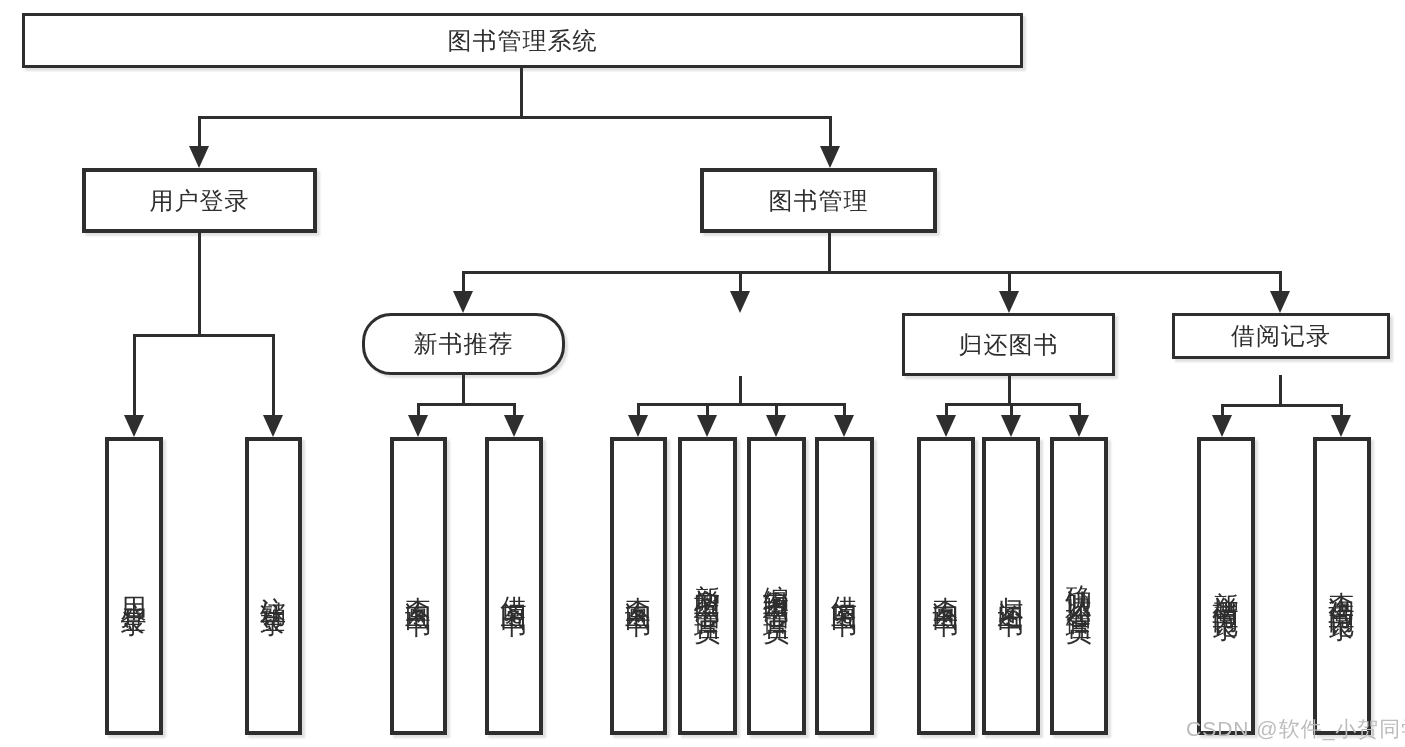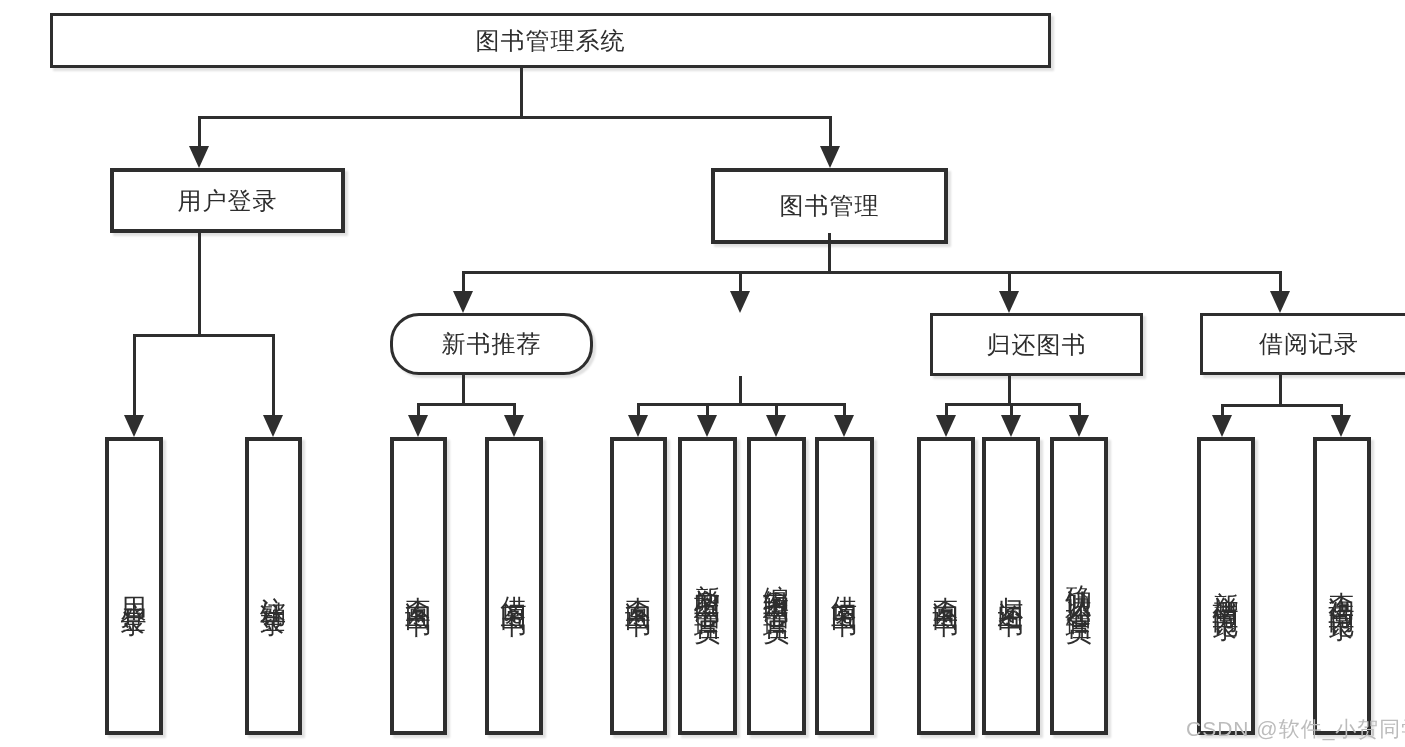--- a/index.html
+++ b/index.html
@@ -5,21 +5,21 @@
   html,body{margin:0;padding:0;background:#ffffff;}
   #canvas{
     position:relative;width:1405px;height:747px;background:#ffffff;overflow:hidden;
     font-family:"Liberation Sans",sans-serif;color:#2e2e2e;
   }
   .box{
     position:absolute;box-sizing:border-box;background:#ffffff;
     border:3px solid #2e2e2e;display:flex;align-items:center;justify-content:center;
     box-shadow:3px 3px 2px rgba(0,0,0,0.12);
   }
-  .box.h{font-size:24px;letter-spacing:1px;margin-left:28px;}
+  .box.h{font-size:24px;letter-spacing:1px;}
   .box.thick{border-width:4px;}
   .vtext{
     writing-mode:vertical-rl;text-orientation:mixed;
     font-size:26px;line-height:1;letter-spacing:5px;white-space:nowrap;
   }
   .hline{position:absolute;height:3px;background:#2e2e2e;}
   .vline{position:absolute;width:3px;background:#2e2e2e;}
   .ahead{
     position:absolute;width:0;height:0;
     border-left:10px solid transparent;border-right:10px solid transparent;
@@ -38,21 +38,21 @@
   <div class="box h" style="left:22px;top:13px;width:1001px;height:55px;">图书管理系统</div>
 
   <div class="vline" style="left:520px;top:68px;height:50px;"></div>
   <div class="hline" style="left:198px;top:116px;width:634px;"></div>
   <div class="vline" style="left:198px;top:116px;height:32px;"></div>
   <div class="ahead" style="left:189px;top:146px;"></div>
   <div class="vline" style="left:829px;top:116px;height:32px;"></div>
   <div class="ahead" style="left:820px;top:146px;"></div>
 
   <div class="box h thick" style="left:82px;top:168px;width:235px;height:65px;">用户登录</div>
-  <div class="box h thick" style="left:683px;top:168px;width:237px;height:76px;">图书管理</div>
+  <div class="box h thick" style="left:700px;top:168px;width:237px;height:65px;">图书管理</div>
 
   <div class="vline" style="left:198px;top:233px;height:103px;"></div>
   <div class="hline" style="left:133px;top:334px;width:142px;"></div>
   <div class="vline" style="left:133px;top:334px;height:83px;"></div>
   <div class="ahead" style="left:124px;top:415px;"></div>
   <div class="vline" style="left:272px;top:334px;height:83px;"></div>
   <div class="ahead" style="left:263px;top:415px;"></div>
 
   <div class="vline" style="left:828px;top:233px;height:41px;"></div>
   <div class="hline" style="left:462px;top:271px;width:820px;"></div>
@@ -60,21 +60,21 @@
   <div class="ahead" style="left:453px;top:291px;"></div>
   <div class="vline" style="left:739px;top:271px;height:22px;"></div>
   <div class="ahead" style="left:730px;top:291px;"></div>
   <div class="vline" style="left:1008px;top:271px;height:22px;"></div>
   <div class="ahead" style="left:999px;top:291px;"></div>
   <div class="vline" style="left:1279px;top:271px;height:22px;"></div>
   <div class="ahead" style="left:1270px;top:291px;"></div>
 
   <div class="box h" style="left:362px;top:313px;width:203px;height:62px;border-radius:29px;">新书推荐</div>
   <div class="box h" style="left:902px;top:313px;width:213px;height:63px;">归还图书</div>
-  <div class="box h" style="left:1172px;top:313px;width:218px;height:62px;">借阅记录</div>
+  <div class="box h" style="left:1172px;top:313px;width:218px;height:46px;">借阅记录</div>
 
   <div class="vline" style="left:462px;top:375px;height:31px;"></div>
   <div class="hline" style="left:417px;top:403px;width:99px;"></div>
   <div class="vline" style="left:417px;top:403px;height:14px;"></div>
   <div class="ahead" style="left:408px;top:415px;"></div>
   <div class="vline" style="left:513px;top:403px;height:14px;"></div>
   <div class="ahead" style="left:504px;top:415px;"></div>
 
   <div class="vline" style="left:739px;top:376px;height:29px;"></div>
   <div class="hline" style="left:637px;top:403px;width:209px;"></div>

